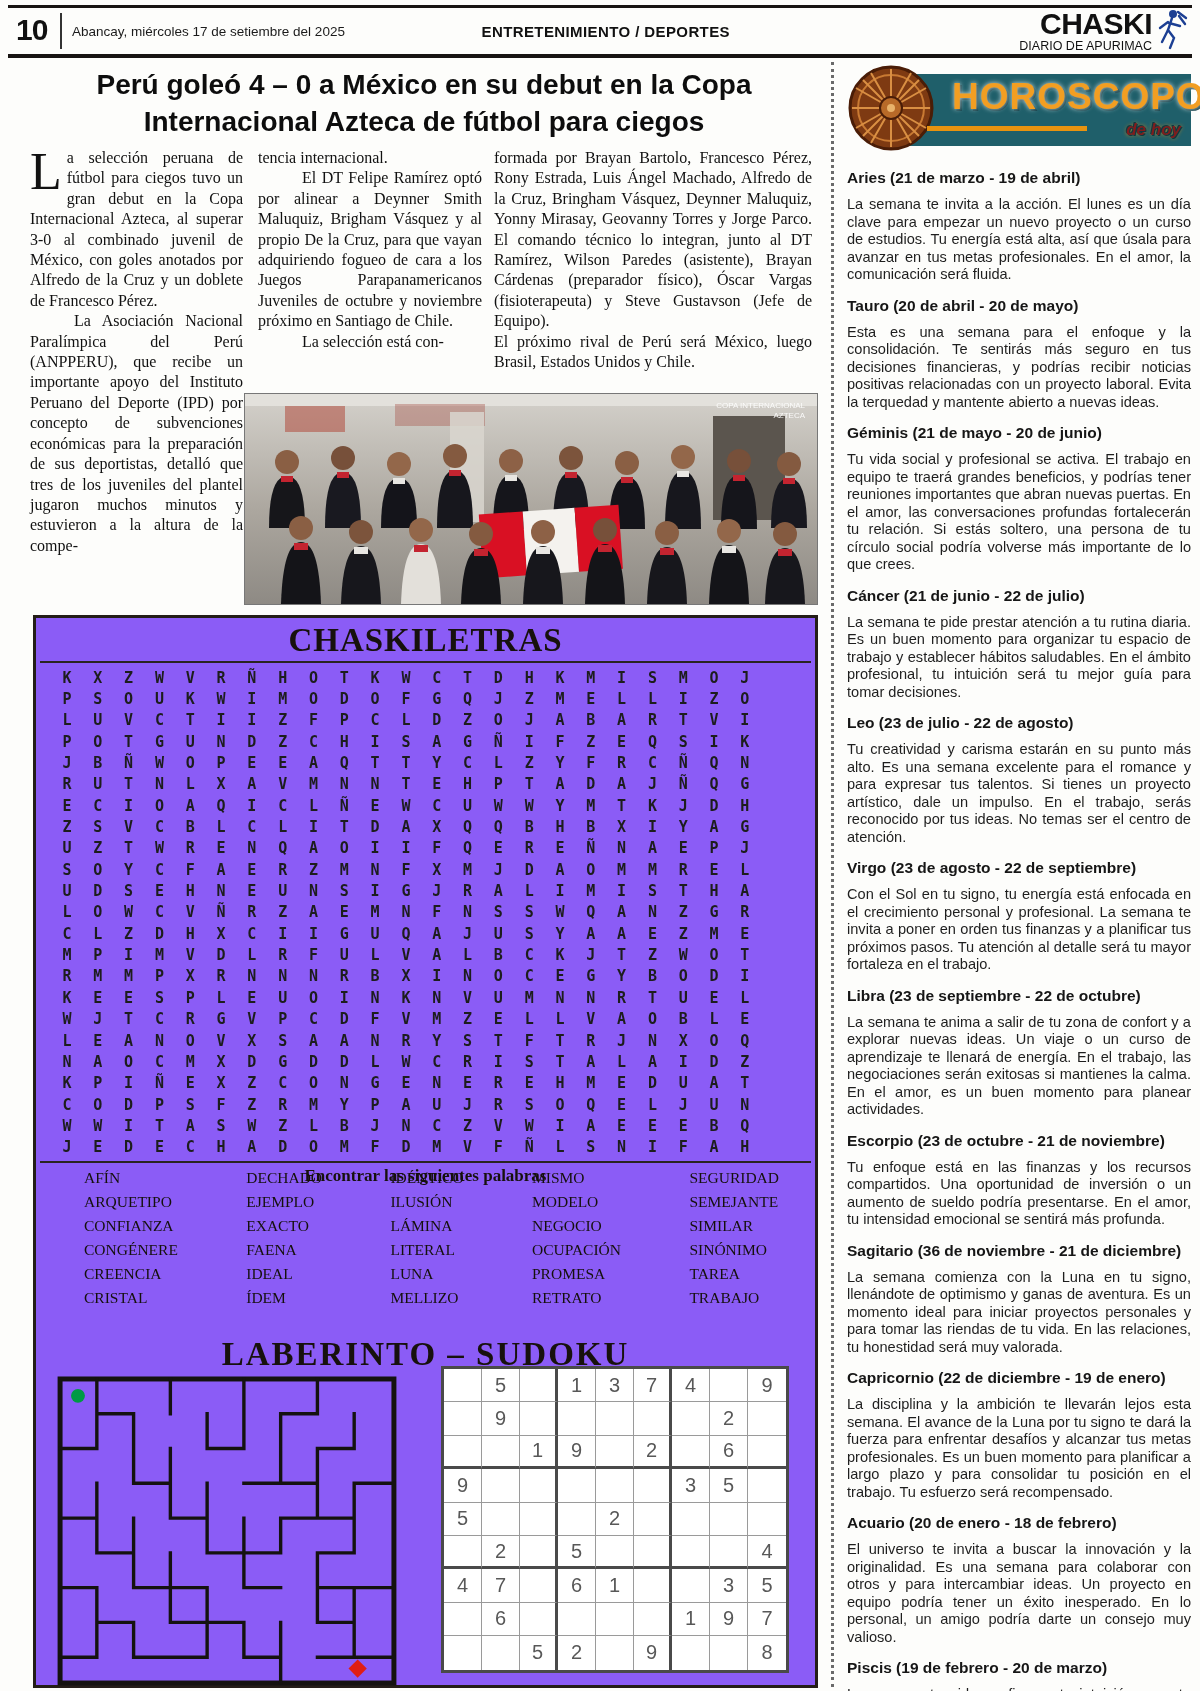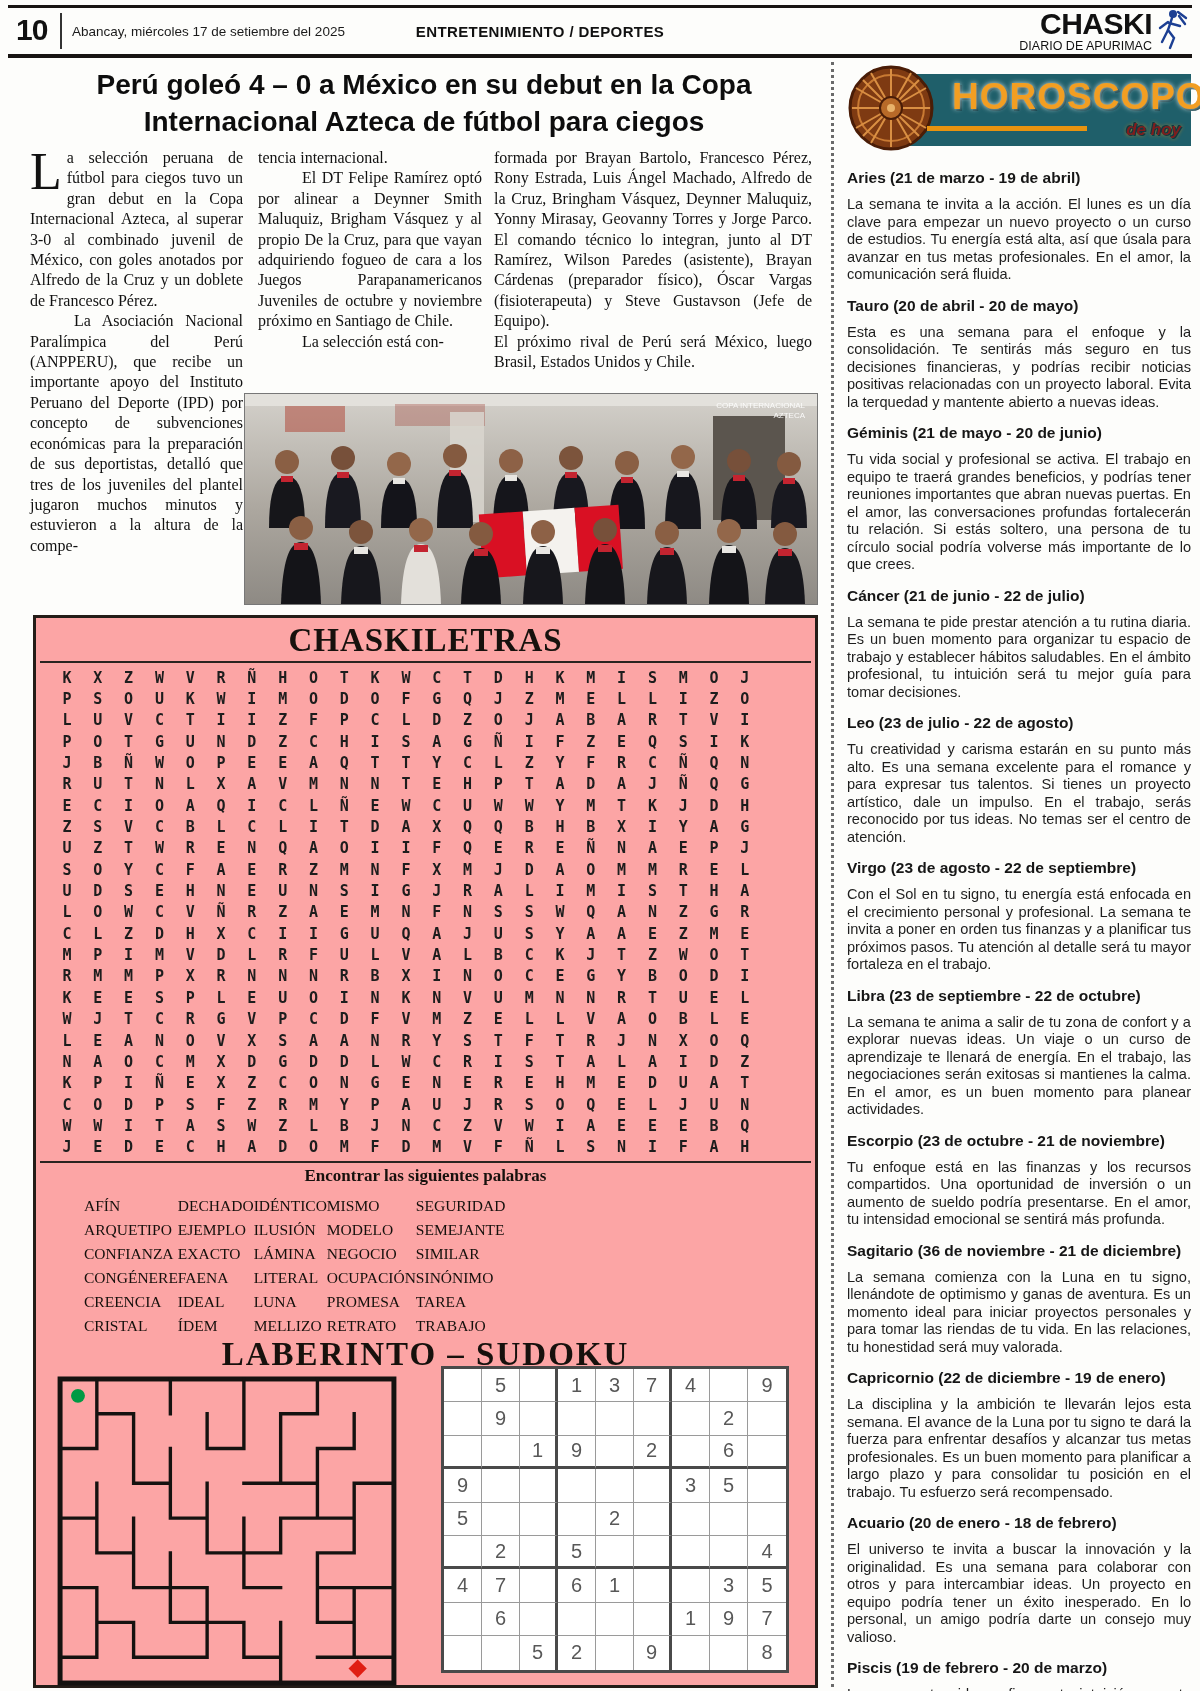--- a/index.html
+++ b/index.html
@@ -7,21 +7,21 @@
   body { width:1200px; height:1691px; position:relative; margin:0 auto;
          background:#fdfdfb; font-family:"Liberation Serif", serif; color:#111;
          overflow:hidden; }
 
   
   .rule-top { position:absolute; left:8px; right:8px; top:5px; height:3px; background:#181412; }
   .rule-head { position:absolute; left:8px; right:8px; top:54px; height:4px; background:#181412; }
   .page-num { position:absolute; left:16px; top:13px; font:700 30px "Liberation Sans",sans-serif; letter-spacing:-1px; }
   .head-div { position:absolute; left:60px; top:13px; width:2px; height:36px; background:#333; }
   .head-date { position:absolute; left:72px; top:24px; font:13.5px "Liberation Sans",sans-serif; color:#1b1b1b; }
-  .head-section { position:absolute; left:330px; width:400px; top:23px; text-align:center;
+  .head-section { position:absolute; left:330px; width:400px; top:23px; text-align:right;
                   font:700 15px "Liberation Sans",sans-serif; letter-spacing:.4px;padding-left:20px; }
   .masthead { position:absolute; right:48px; top:7px; text-align:right; }
   .masthead .m1 { font:800 30px "Liberation Sans",sans-serif; letter-spacing:-.5px; }
   .masthead .m2 { font:12.5px "Liberation Sans",sans-serif; margin-top:-2px; }
   .chaski-logo { position:absolute; right:12px; top:8px; width:32px; height:42px; }
 
   
   .art-title { position:absolute; left:30px; top:66px; width:788px; text-align:center;
                font:700 28px/37px "Liberation Sans",sans-serif; color:#0d0d0d; }
   .col { position:absolute; font-size:16px; line-height:20.4px; text-align:justify; }
@@ -30,31 +30,31 @@
   .col2 { left:258px; top:148px; width:224px; height:248px; }
   .col3 { left:494px; top:148px; width:318px; height:252px; }
   .indent { text-indent:44px; }
   .dropcap { float:left; font-size:52px; line-height:41px; padding:3px 5px 0 0; }
 
   .photo { position:absolute; left:244px; top:393px; width:574px; height:212px;
            border:1px solid #777; background:#b9b6b0; }
 
   
   .puzzle-box { position:absolute; left:33px; top:615px; width:785px; height:1073px;
-                border:3px solid #241d18; background:#fca5a5; }
+                border:3px solid #241d18; background:#8b5cf6; }
   .ws-title { position:absolute; top:4px; left:0; width:100%; text-align:center;
               font:700 33px "Liberation Serif",serif; letter-spacing:1px; color:#17110d; }
   .ws-rule { position:absolute; top:43px; left:4px; right:4px; height:2px; background:#2a2420; }
   .ws-grid { position:absolute; left:16px; top:49px; width:708px; }
   .ws-row { display:flex; justify-content:space-between; height:21.35px; align-items:center; }
   .ws-cell { width:30px; text-align:center; font:700 15px "DejaVu Sans Mono",monospace; color:#1d1d1d; }
   .ws-rule2 { position:absolute; top:543px; left:4px; right:4px; height:2px; background:#2a2420; }
   .find-heading { position:absolute; top:548px; left:0; width:100%; text-align:center;
                   font:700 17px "Liberation Serif",serif; color:#17110d; }
-  .word-cols { position:absolute; top:576px; left:48px; right:36px; display:flex; }
+  .word-cols { position:absolute; top:548px; left:48px; right:36px; display:flex; justify-content:space-between; }
   .word-col { font:15.5px/24px "Liberation Serif",serif; color:#15100c; }
   .puz-title { position:absolute; top:718px; left:0; width:100%; text-align:center;
                font:700 33px "Liberation Serif",serif; letter-spacing:2px; color:#17110d; }
   .maze-wrap { position:absolute; left:20px; top:758px; width:342px; height:310px; }
   .sudoku { position:absolute; left:405px; top:748px; border:3px solid #4a4a4a; background:#fff; }
   .sud-row { display:flex; }
   .sud-cell { width:38px; height:33.4px; border-right:1px solid #9a9a9a; border-bottom:1px solid #9a9a9a;
               display:flex; align-items:center; justify-content:center;
               font:400 20px "Liberation Sans",sans-serif; color:#585858; }
   .sud-cell:last-child { border-right:none; }

